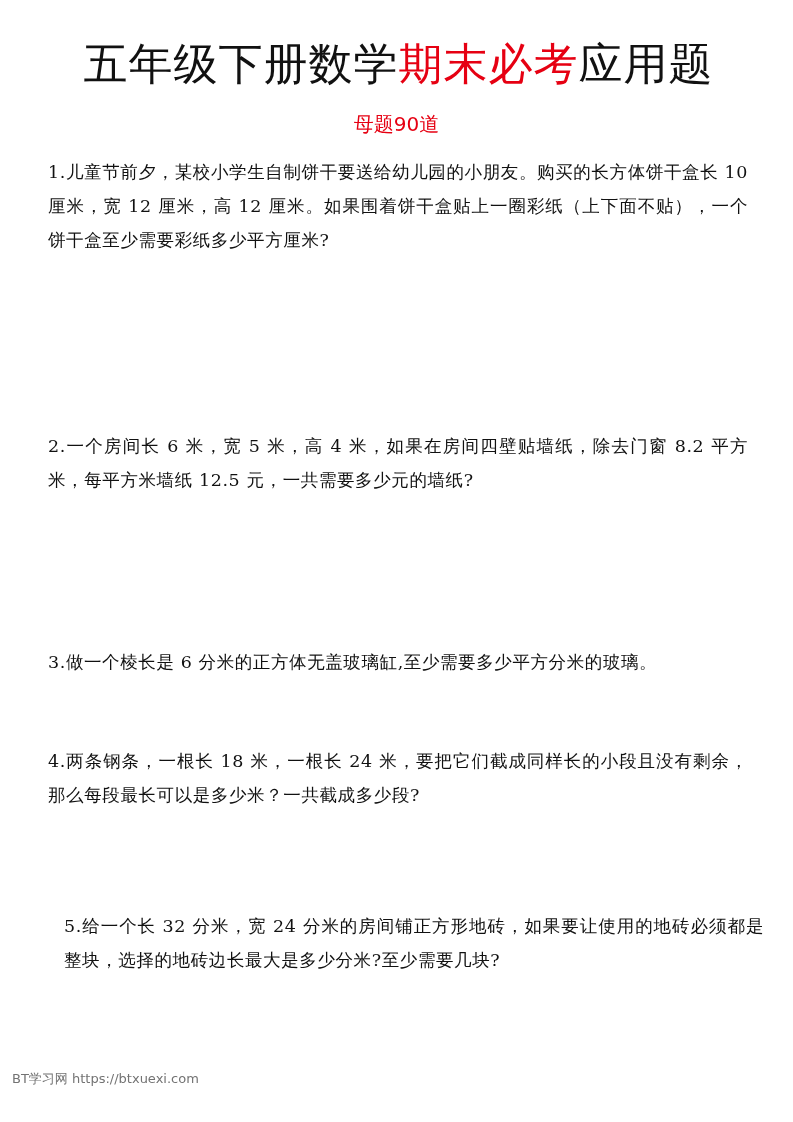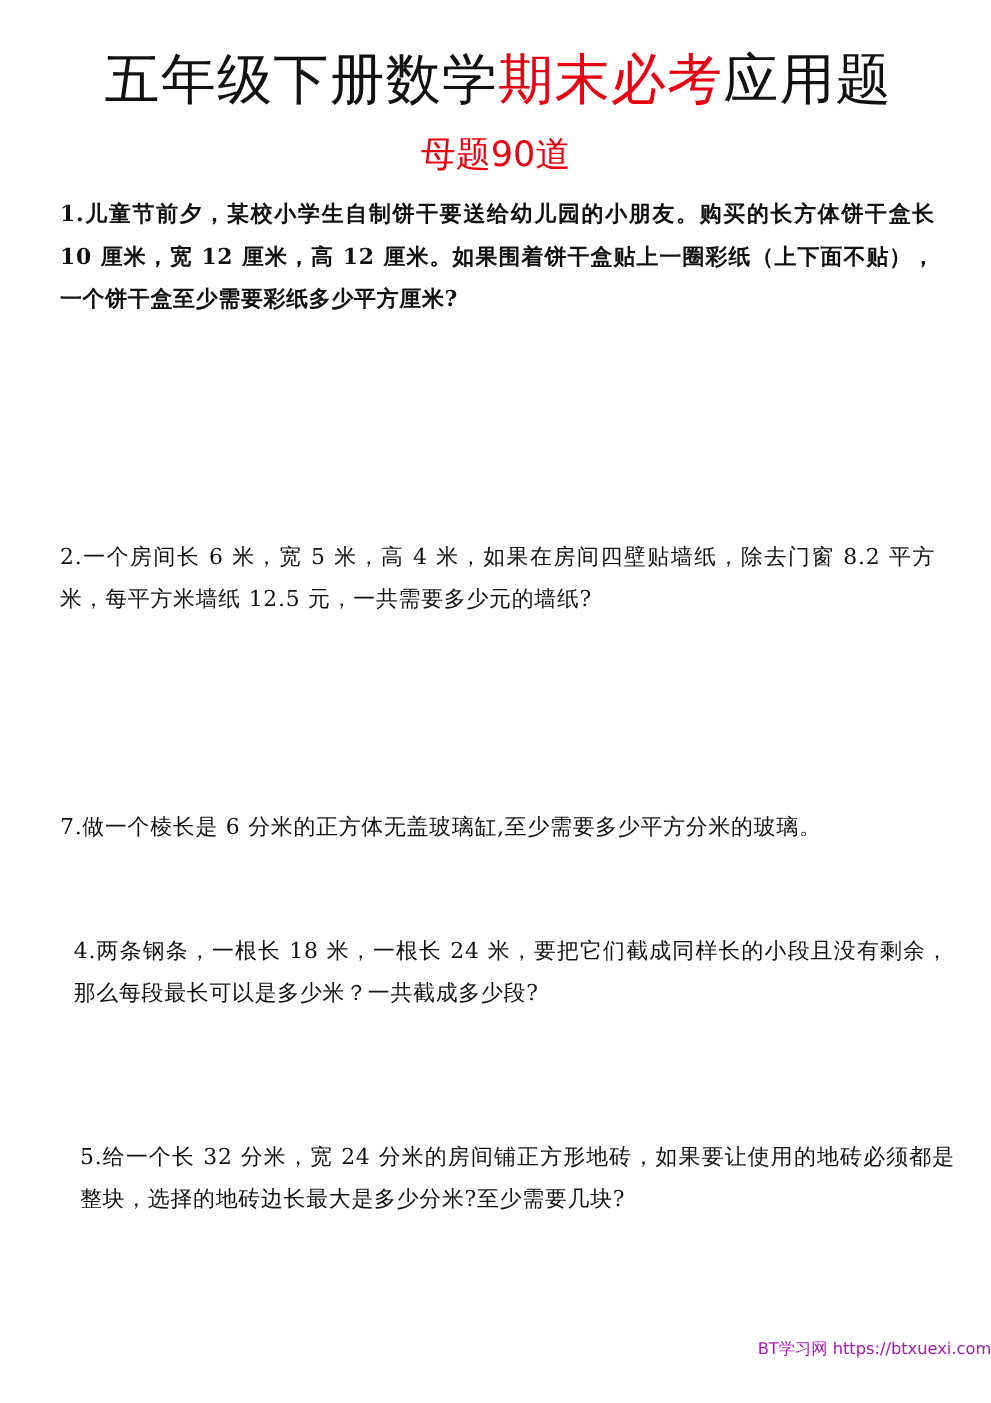--- a/index.html
+++ b/index.html
@@ -23,58 +23,58 @@
       color: #111111;
       white-space: nowrap;
     }
     .title .red { color: #e60012; }
     .subtitle {
       position: absolute;
       left: 0; right: 0;
       top: 106px;
       text-align: center;
       font-family: "DejaVu Sans", "Liberation Sans", sans-serif;
-      font-size: 28px;
+      font-size: 20px;
       line-height: 36px;
       color: #e60012;
     }
     .question {
       position: absolute;
       left: 48px;
       width: 700px;
       font-size: 17.5px;
       line-height: 34px;
       text-align: justify;
       letter-spacing: 0.6px;
       color: #111111;
     }
-    .q1 { top: 155px; font-weight: bold; }
+    .q1 { top: 155px; }
     .q2 { top: 429px; }
     .q3 { top: 645px; width: 745px; white-space: nowrap; }
-    .q4 { top: 744px; margin-left: 11px; }
+    .q4 { top: 744px; }
     .q5 { top: 909px; margin-left: 16px; }
     .footer {
       position: absolute;
       left: 0; right: 0;
       top: 1070px;
-      text-align: right;
+      text-align: left;
       font-family: "DejaVu Sans", "Liberation Sans", sans-serif;
       font-size: 13px;
-      color: #a21caf;
+      color: #737373;
       padding-left: 12px;
     }
   </style>
 </head>
 <body>
 
 <div class="title">
   <span>五年级下册数学</span><span class="red">期末必考</span><span>应用题</span>
 </div>
 
 <div class="subtitle">母题90道</div>
 
 <div class="question q1">1.儿童节前夕，某校小学生自制饼干要送给幼儿园的小朋友。购买的长方体饼干盒长 10 厘米，宽 12 厘米，高 12 厘米。如果围着饼干盒贴上一圈彩纸（上下面不贴），一个饼干盒至少需要彩纸多少平方厘米?</div>
 <div class="question q2">2.一个房间长 6 米，宽 5 米，高 4 米，如果在房间四壁贴墙纸，除去门窗 8.2 平方米，每平方米墙纸 12.5 元，一共需要多少元的墙纸?</div>
-<div class="question q3">7.做一个棱长是 6 分米的正方体无盖玻璃缸,至少需要多少平方分米的玻璃。</div>
+<div class="question q3">3.做一个棱长是 6 分米的正方体无盖玻璃缸,至少需要多少平方分米的玻璃。</div>
 <div class="question q4">4.两条钢条，一根长 18 米，一根长 24 米，要把它们截成同样长的小段且没有剩余，那么每段最长可以是多少米？一共截成多少段?</div>
 <div class="question q5">5.给一个长 32 分米，宽 24 分米的房间铺正方形地砖，如果要让使用的地砖必须都是整块，选择的地砖边长最大是多少分米?至少需要几块?</div>
 
 <div class="footer">BT学习网 https://btxuexi.com</div>
 
 </body></html>

